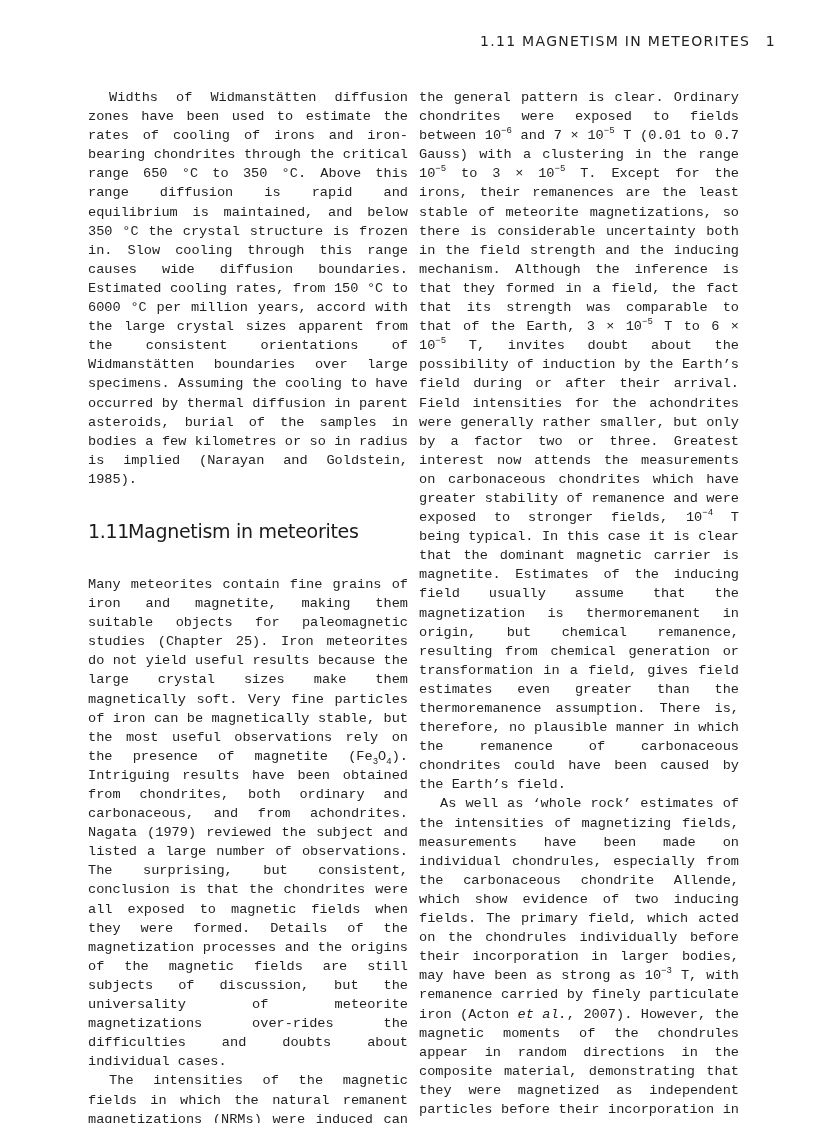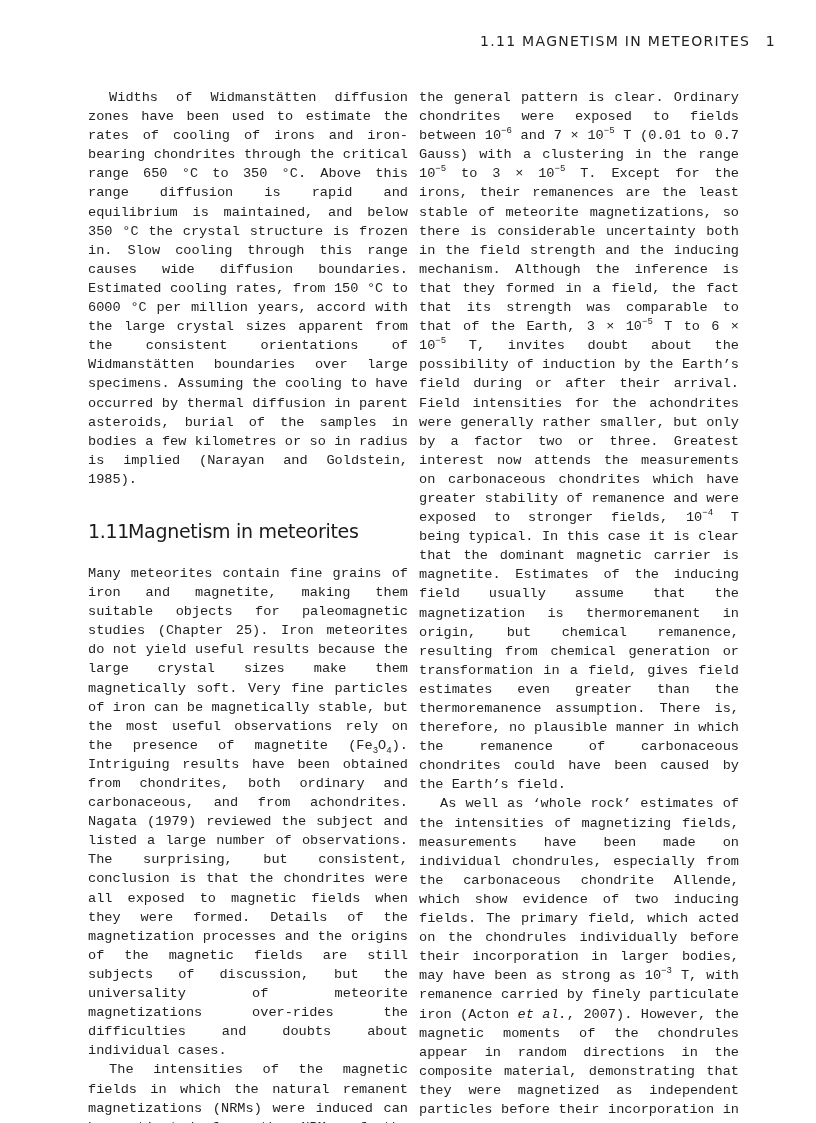--- a/index.html
+++ b/index.html
@@ -14,21 +14,21 @@
     position: absolute; top: 88px; width: 320px;
     font-family: "DejaVu Serif", serif; font-size: 13.6px; line-height: 19.1px;
     color: #222; text-align: justify; hyphens: manual;
   }
   .col-left { left: 88px; }
   .col-right { left: 419px; }
   p { margin: 0; font-family: Liberation Mono, monospace; }
   .indent { text-indent: 1.55em; }
   .section-heading {
     font-family: "DejaVu Sans", sans-serif; font-size: 19px; font-weight: normal;
-    color: #1a1a1a; margin: 30px 0 21px 0; line-height: 24px; text-align: left;
+    color: #1a1a1a; margin: 30px 0 32px 0; line-height: 24px; text-align: left;
     letter-spacing: -0.3px;
   }
   .section-num { display: inline-block; width: 40px; }
   sup { font-size: 9px; line-height: 0; position: relative; top: -1px; vertical-align: super; }
   sub { font-size: 9px; line-height: 0; vertical-align: sub; }
   i { font-style: italic; }
 </style>
 </head>
 <body>
 

